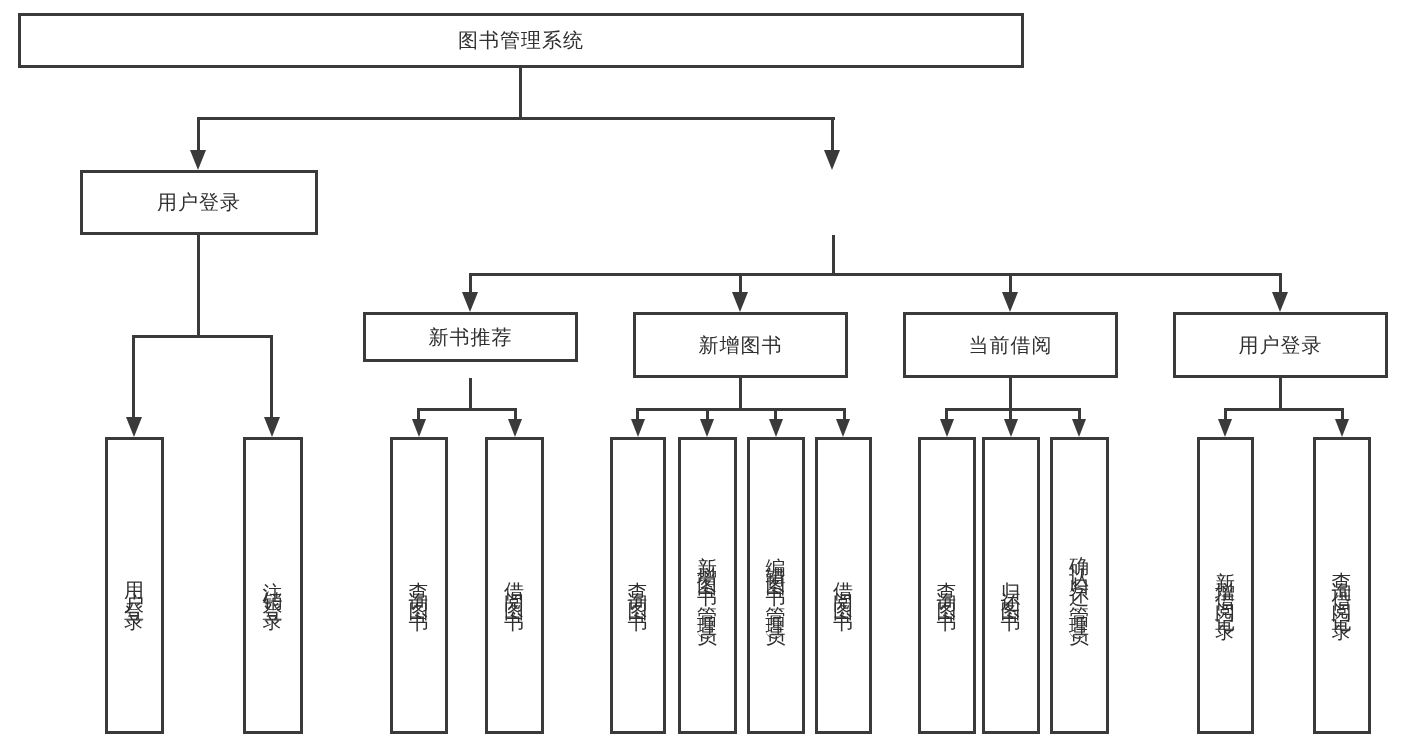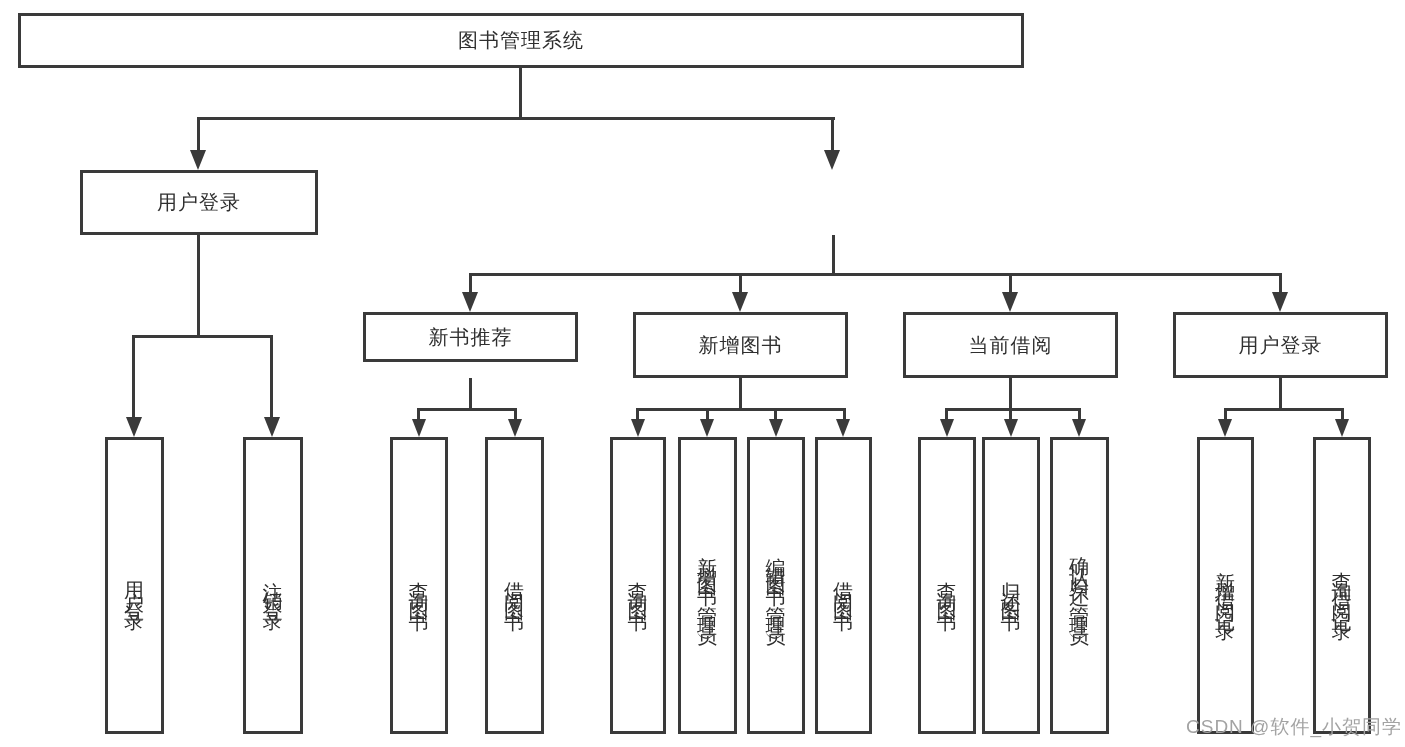--- a/index.html
+++ b/index.html
@@ -154,15 +154,14 @@
     <span class="vtext">确认归还（管理员）</span>
   </div>
 
   <div class="vbox" style="left:1197px;top:437px;width:57px;height:297px">
     <span class="vtext">新增借阅记录</span>
   </div>
   <div class="vbox" style="left:1313px;top:437px;width:58px;height:297px">
     <span class="vtext">查询借阅记录</span>
   </div>
 
-  <div class="watermark">CSDN @软件_小贺同学</div>
 
 </div>
 
 </body></html>

